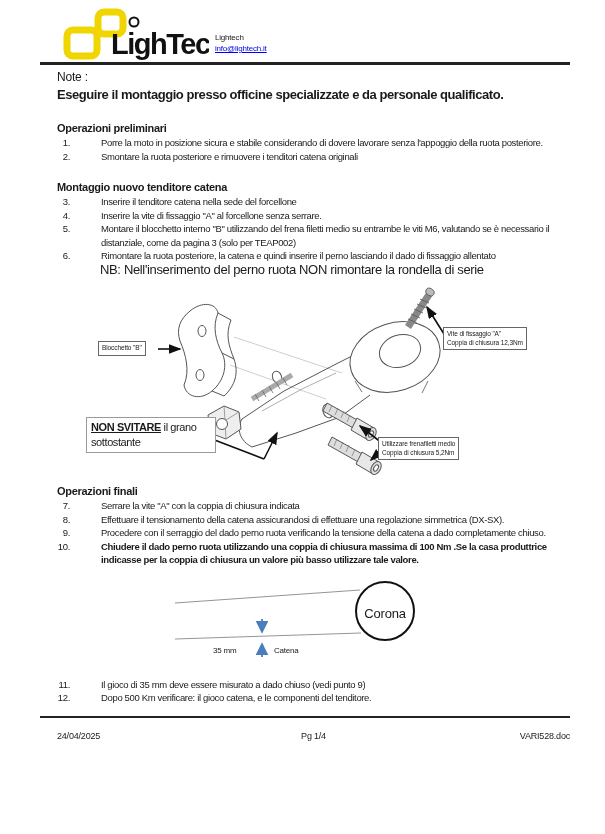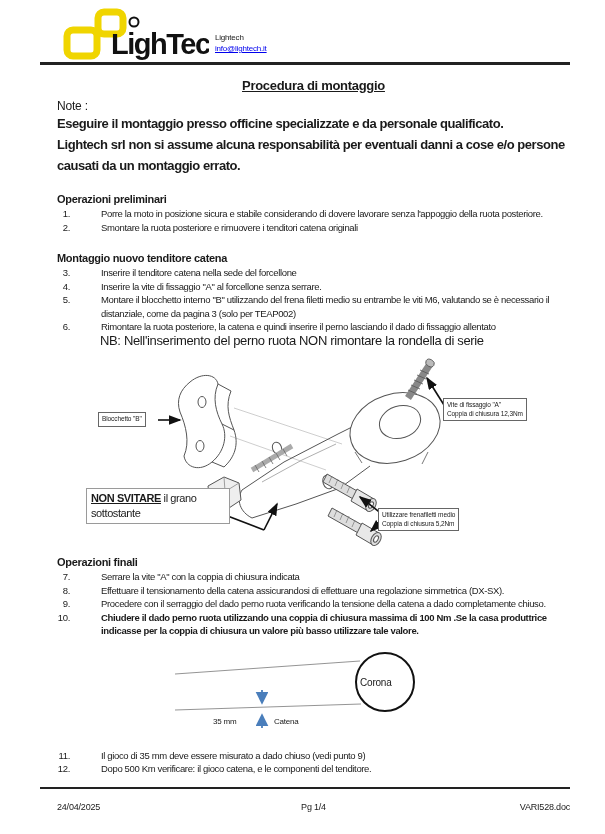--- a/index.html
+++ b/index.html
@@ -34,29 +34,29 @@
   .nb-line { font-size:13px; line-height:13.5px; letter-spacing:-0.35px; margin-left:43px; }
   .bold { font-weight:bold; }
   
   .diag1 { position:relative; margin-left:-17px; width:560px; height:198px; margin-top:3px; }
   .diag1 svg { position:absolute; left:0; top:0; }
   .callout {
     position:absolute; border:0.8px solid #666; background:#fff;
     font-size:6.5px; line-height:8.5px; padding:2px 3px; letter-spacing:-0.1px; white-space:nowrap;
   }
   .nonsvitare {
-    position:absolute; left:46px; top:138px; width:144px; border:0.8px solid #9a9a9a;
+    position:absolute; left:46px; top:138px; width:130px; border:0.8px solid #9a9a9a;
     background:#fff; font-size:11px; line-height:15px; letter-spacing:-0.4px; padding:2px 4px;
   }
   .nonsvitare .bu { font-weight:bold; text-decoration:underline; }
   
   .diag2 { position:relative; margin-left:-17px; width:560px; height:98px; margin-top:8px; }
   .diag2 svg { position:absolute; left:0; top:0; }
   .d2-label { position:absolute; font-size:8px; letter-spacing:-0.2px; white-space:nowrap; }
-  .d2-corona { left:320px; top:31px; width:50px; font-size:10px; }
+  .d2-corona { left:320px; top:31px; width:50px; text-align:center; font-size:13px; }
   .d2-mm { left:173px; top:71px; }
   .d2-catena { left:234px; top:71px; }
   
   .tail-list { margin-top:5px; }
   .footer-rule { margin-top:11px; }
   .footer { display:flex; justify-content:space-between; font-size:9px; margin-top:13px; letter-spacing:-0.2px; }
   .footer .c { position:absolute; left:0; right:0; text-align:center; }
   .footer { position:relative;gap:16px; }
 </style>
 </head>
@@ -71,26 +71,22 @@
       <circle cx="75" cy="14" r="4.5" fill="#fff" stroke="#111" stroke-width="2"></circle>
       <text x="52" y="46" font-family="Liberation Sans, sans-serif" font-size="29" font-weight="bold" letter-spacing="-1.5" fill="#111">LighTech</text>
     </svg>
     <div class="co-info">
       <div>Lightech</div>
       <a href="#">info@lightech.it</a>
     </div>
   </div>
   <div class="rule"></div>
 
-  <div class="title-wrap">
-    <span class="title">Procedura di montaggio</span>
-  </div>
   <div class="note-label">Note :</div>
   <div class="note-bold">Eseguire il montaggio presso officine specializzate e da personale qualificato.</div>
-  <div class="note-bold">Lightech srl non si assume alcuna responsabilità per eventuali danni a cose e/o persone causati da un montaggio errato.</div>
 
   <div class="sec-h h1">Operazioni preliminari</div>
   <div class="list">
     <div class="li">
       <span class="num">1.</span>
       <span class="txt">Porre la moto in posizione sicura e stabile considerando di dovere lavorare senza l'appoggio della ruota posteriore.</span>
     </div>
     <div class="li">
       <span class="num">2.</span>
       <span class="txt">Smontare la ruota posteriore e rimuovere i tenditori catena originali</span>

